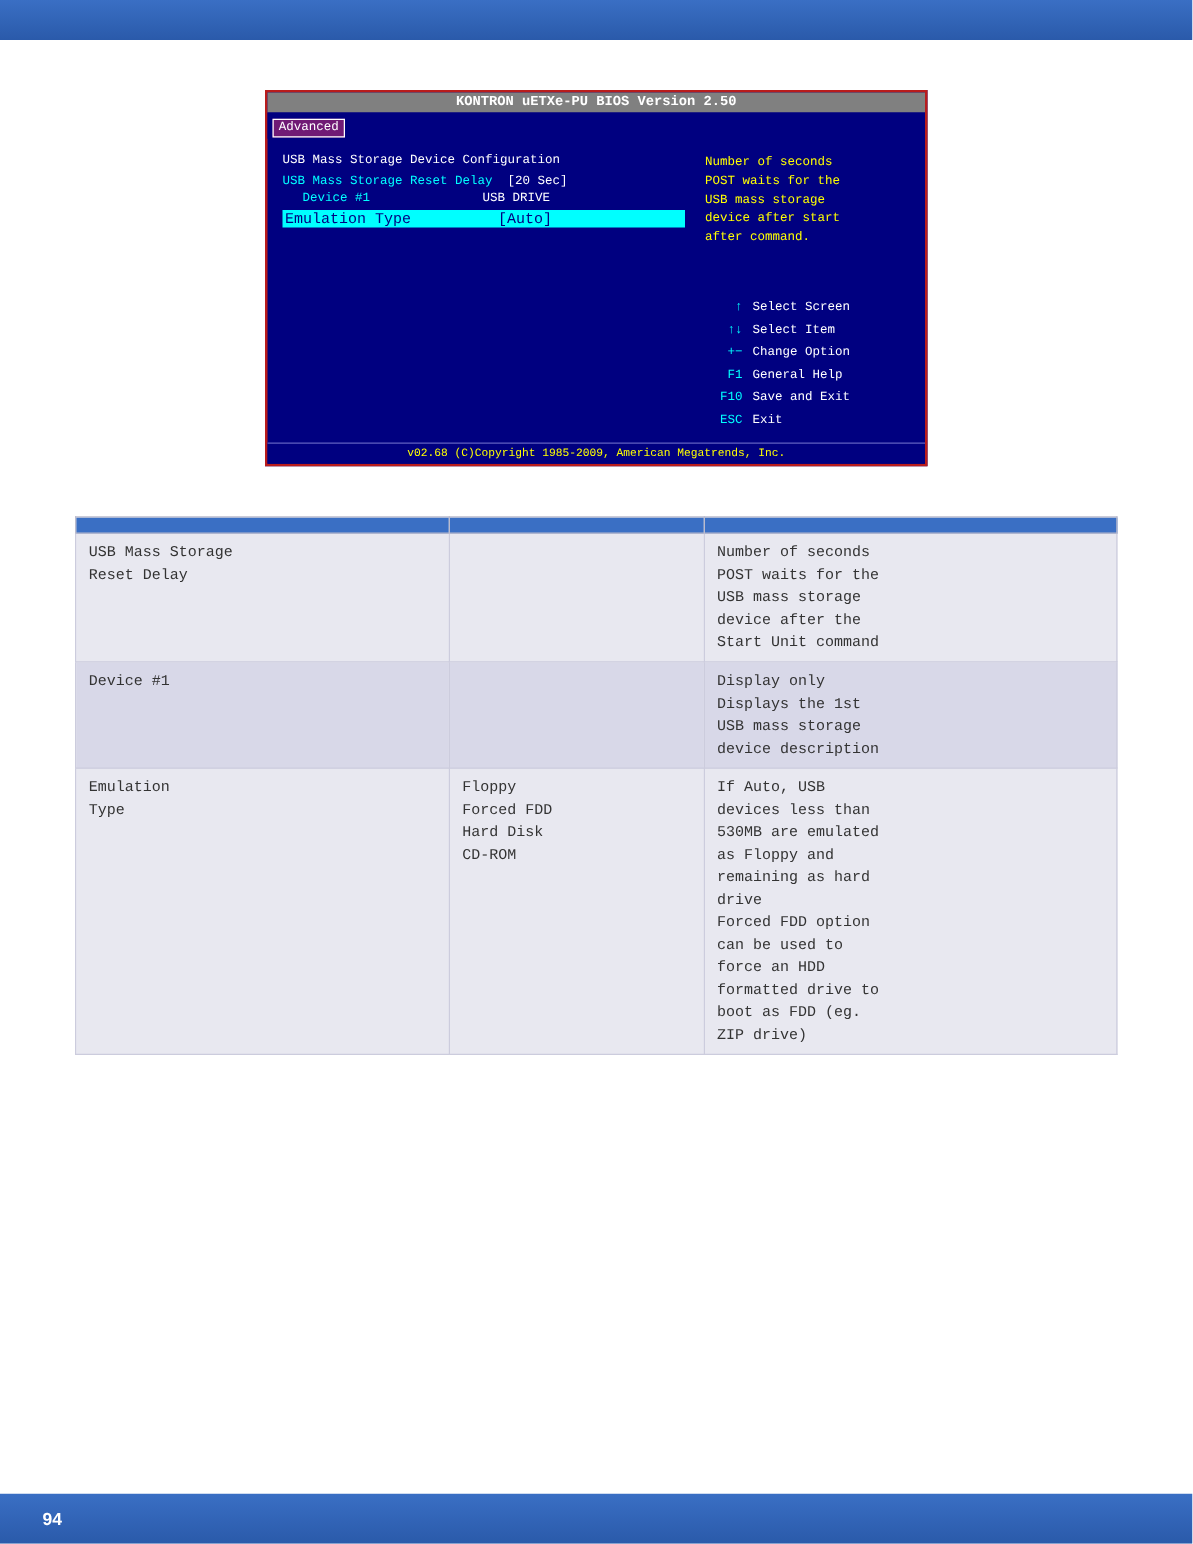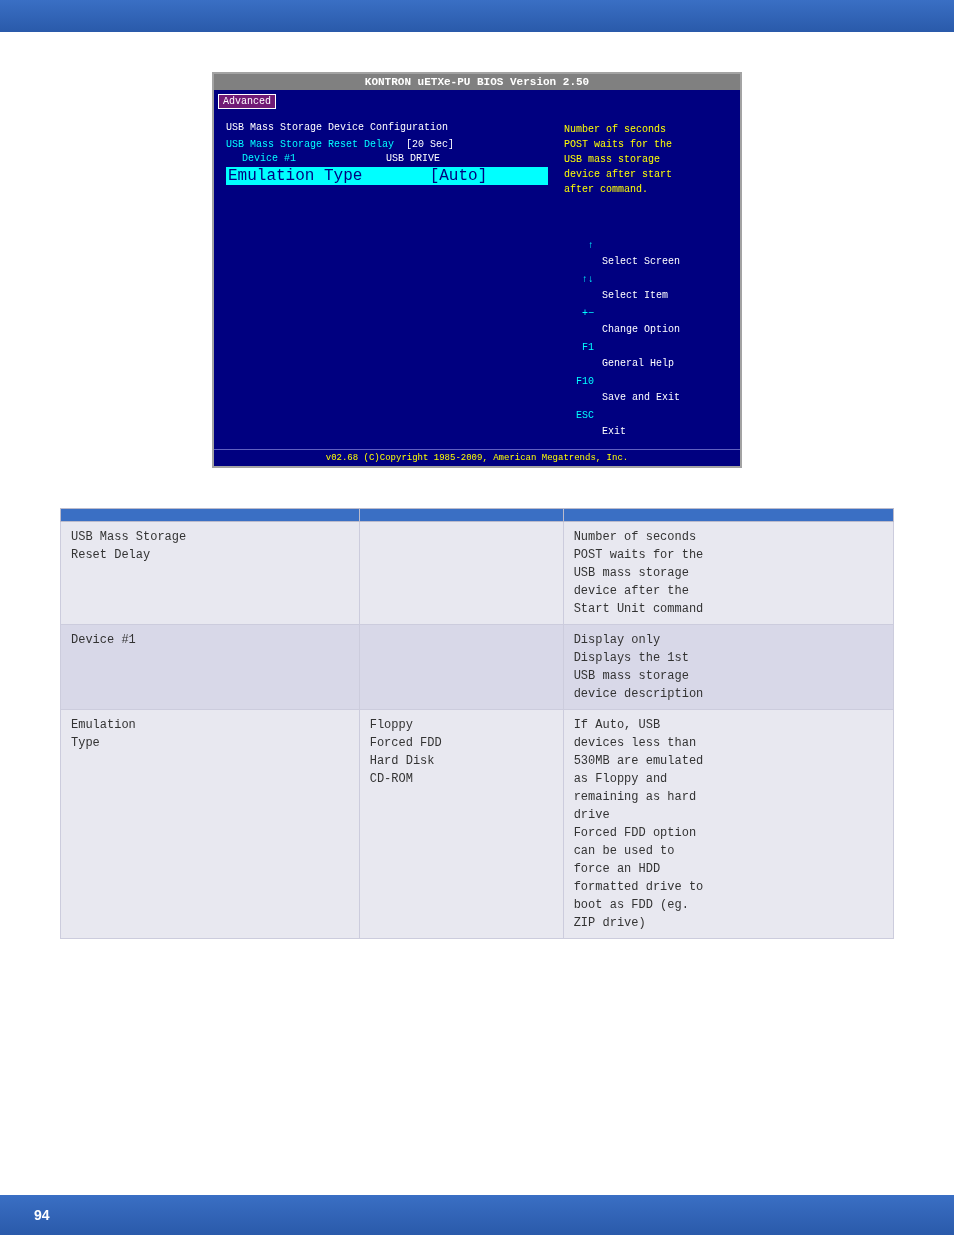--- a/index.html
+++ b/index.html
@@ -39,21 +39,21 @@
     
     .content {
       padding: 40px 60px 60px 60px;
     }
 
     
     .bios-container {
       width: 530px;
       margin: 0 auto 40px auto;
       background: #000080;
-      border: 2px solid #a3a3a3;
+      border: 2px solid #b91c1c;
       font-family: 'Courier New', monospace;
     }
 
     .bios-title-bar {
       background: #808080;
       text-align: center;
       padding: 2px 0;
       color: #ffffff;
       font-size: 11px;
       font-weight: bold;
@@ -114,21 +114,21 @@
       min-width: 120px;
     }
 
     .bios-item-value {
       color: #ffffff;
     }
 
     .bios-highlight {
       background: #00ffff;
       color: #000080;
-      font-size: 16px;
+      font-size: 12px;
       font-family: 'Courier New', monospace;
       margin-bottom: 3px;
       display: flex;
       padding: 0 2px;
     }
 
     .bios-highlight-label {
       min-width: 120px;
       color: #000080;
     }
@@ -151,21 +151,20 @@
     }
 
     .bios-help-key {
       color: #00ffff;
       min-width: 30px;
       text-align: right;
     }
 
     .bios-help-desc {
       color: #ffffff;
-      margin-top: 16px;
     }
 
     .bios-footer {
       background: #000080;
       text-align: center;
       padding: 3px 0;
       color: #ffff00;
       font-size: 9px;
       font-family: 'Courier New', monospace;
       border-top: 1px solid #6060c0;

